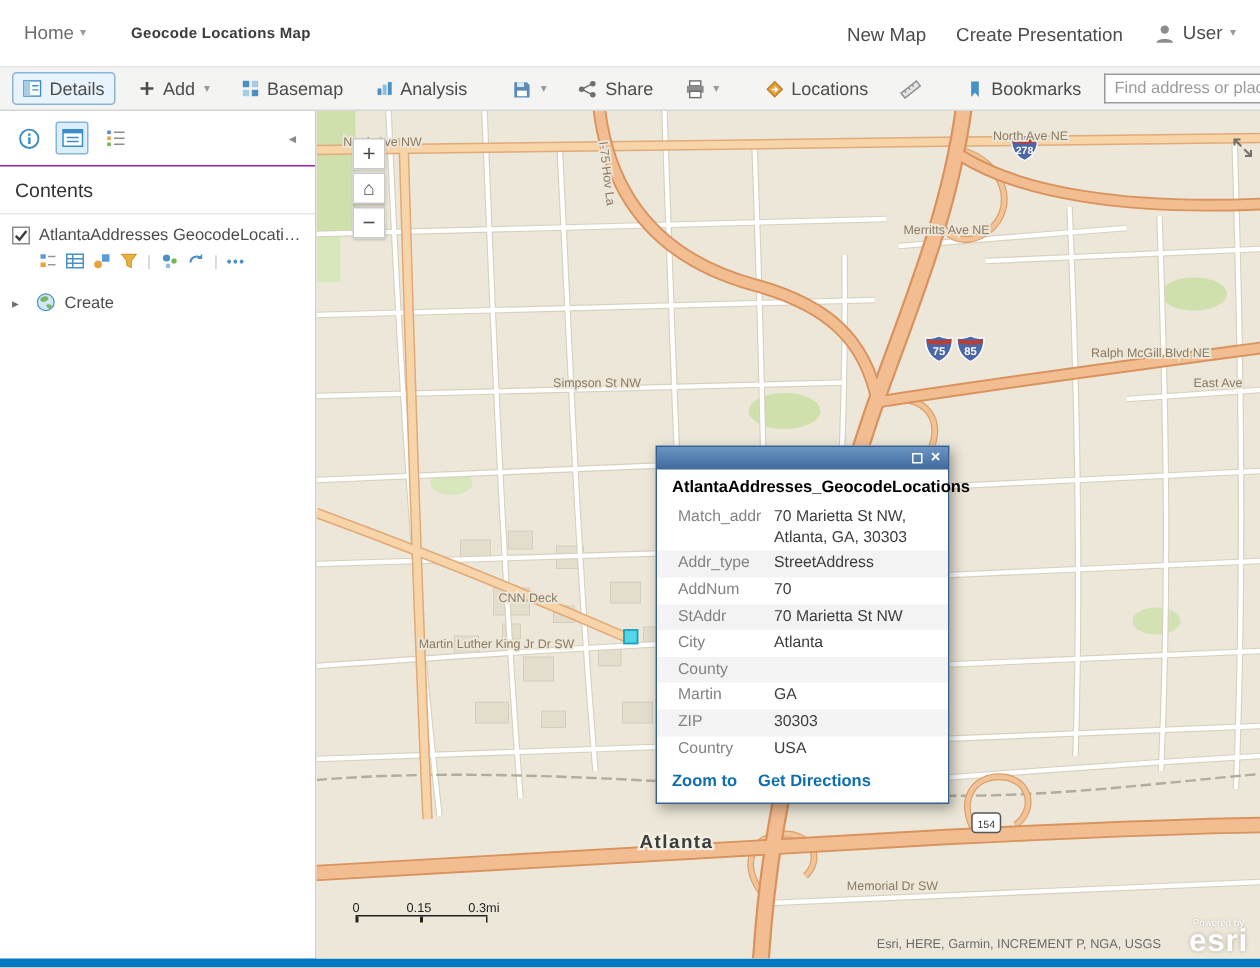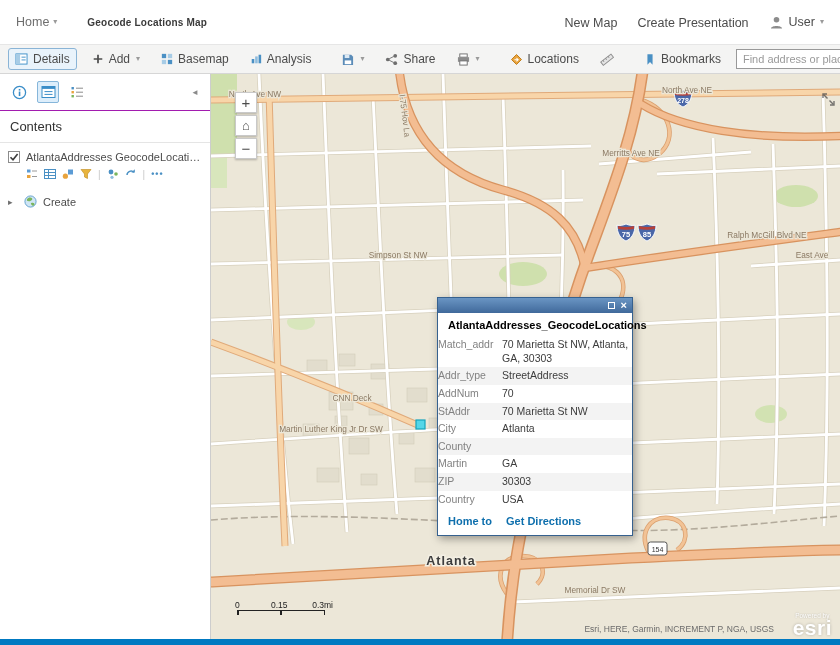--- a/index.html
+++ b/index.html
@@ -68,21 +68,21 @@
   .powered-by { font-size:6.5px; opacity:.95; text-shadow:0 0 2px rgba(0,0,0,.3); }
   .esri-word { font-size:21px; font-weight:bold; line-height:.85; letter-spacing:.5px; text-shadow:0 0 3px rgba(0,0,0,.25); }
 
   
   .popup { position:absolute; left:226px; top:223px; width:196px; z-index:10; background:#fff;
            border:1px solid #36618f; box-shadow:2px 3px 8px rgba(0,0,0,.35); }
   .popup-header { height:15px; background:linear-gradient(#6a95c3,#40699b); display:flex; align-items:center; justify-content:flex-end; gap:6px; padding:0 5px; }
   .pop-max { width:7px; height:7px; border:1px solid #fff; cursor:pointer; }
   .pop-close { color:#fff; font-size:11px; line-height:1; cursor:pointer; font-weight:bold; }
   .popup-title { font-size:11px; font-weight:bold; color:#000; padding:6px 10px 5px; }
-  .prow { display:flex; padding:2px 0; font-size:10.5px; line-height:1.3; }
+  .prow { display:flex; padding:2px 14px; font-size:10.5px; line-height:1.3; }
   .prow:nth-child(even) { background:#f3f3f3; }
   .plabel { width:64px; flex:0 0 64px; color:#828282; }
   .pvalue { flex:1; color:#3c3c3c; min-height:13px; }
   .popup-footer { display:flex; gap:14px; padding:7px 10px 8px; }
   .pop-link { color:#0e6fad; font-size:11px; font-weight:600; cursor:pointer; }
 
   
   .bottom-bar { height:6px; flex:0 0 6px; background:#0079c1; }
 </style>
 </head>
@@ -558,21 +558,21 @@
           <div class="prow">
               <span class="plabel">ZIP</span>
               <span class="pvalue">30303</span>
             </div>
           <div class="prow">
               <span class="plabel">Country</span>
               <span class="pvalue">USA</span>
             </div>
         </div>
         <div class="popup-footer">
-          <span class="pop-link">Home to</span>
+          <span class="pop-link">Zoom to</span>
           <span class="pop-link">Get Directions</span>
         </div>
       </div>
 
       <div class="scalebar">
         <div class="sb-labels">
           <span class="sb-zero">0</span>
           <span class="sb-mid">0.15</span>
           <span class="sb-end">0.3mi</span>
         </div>

